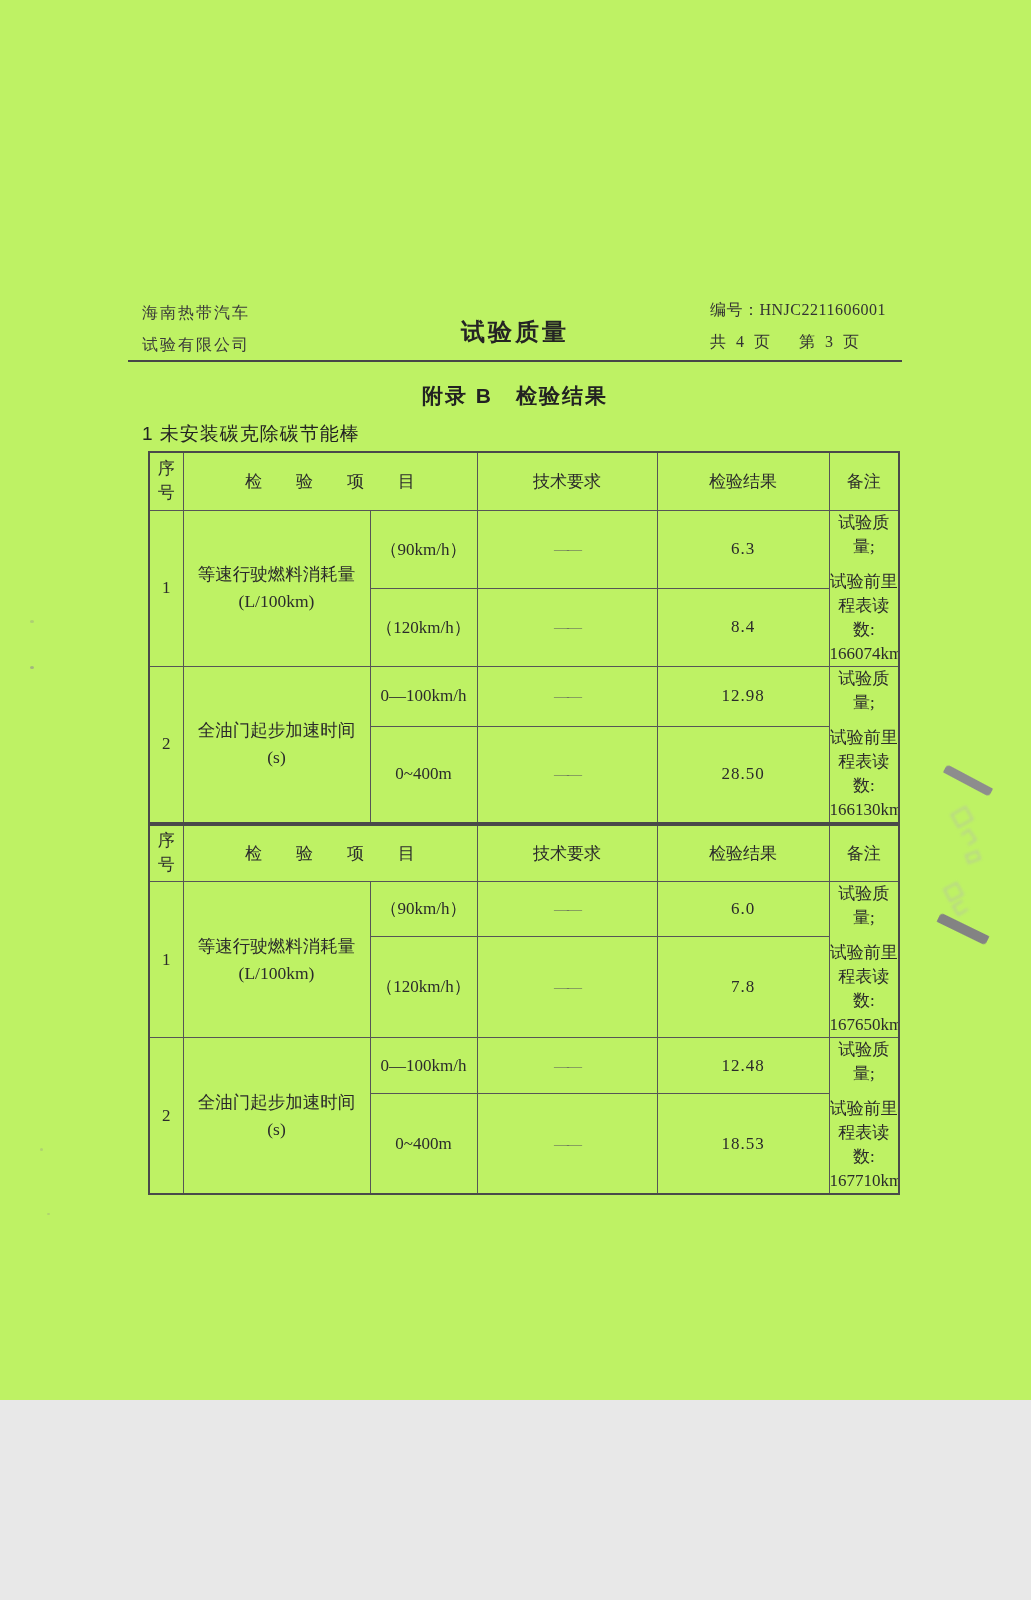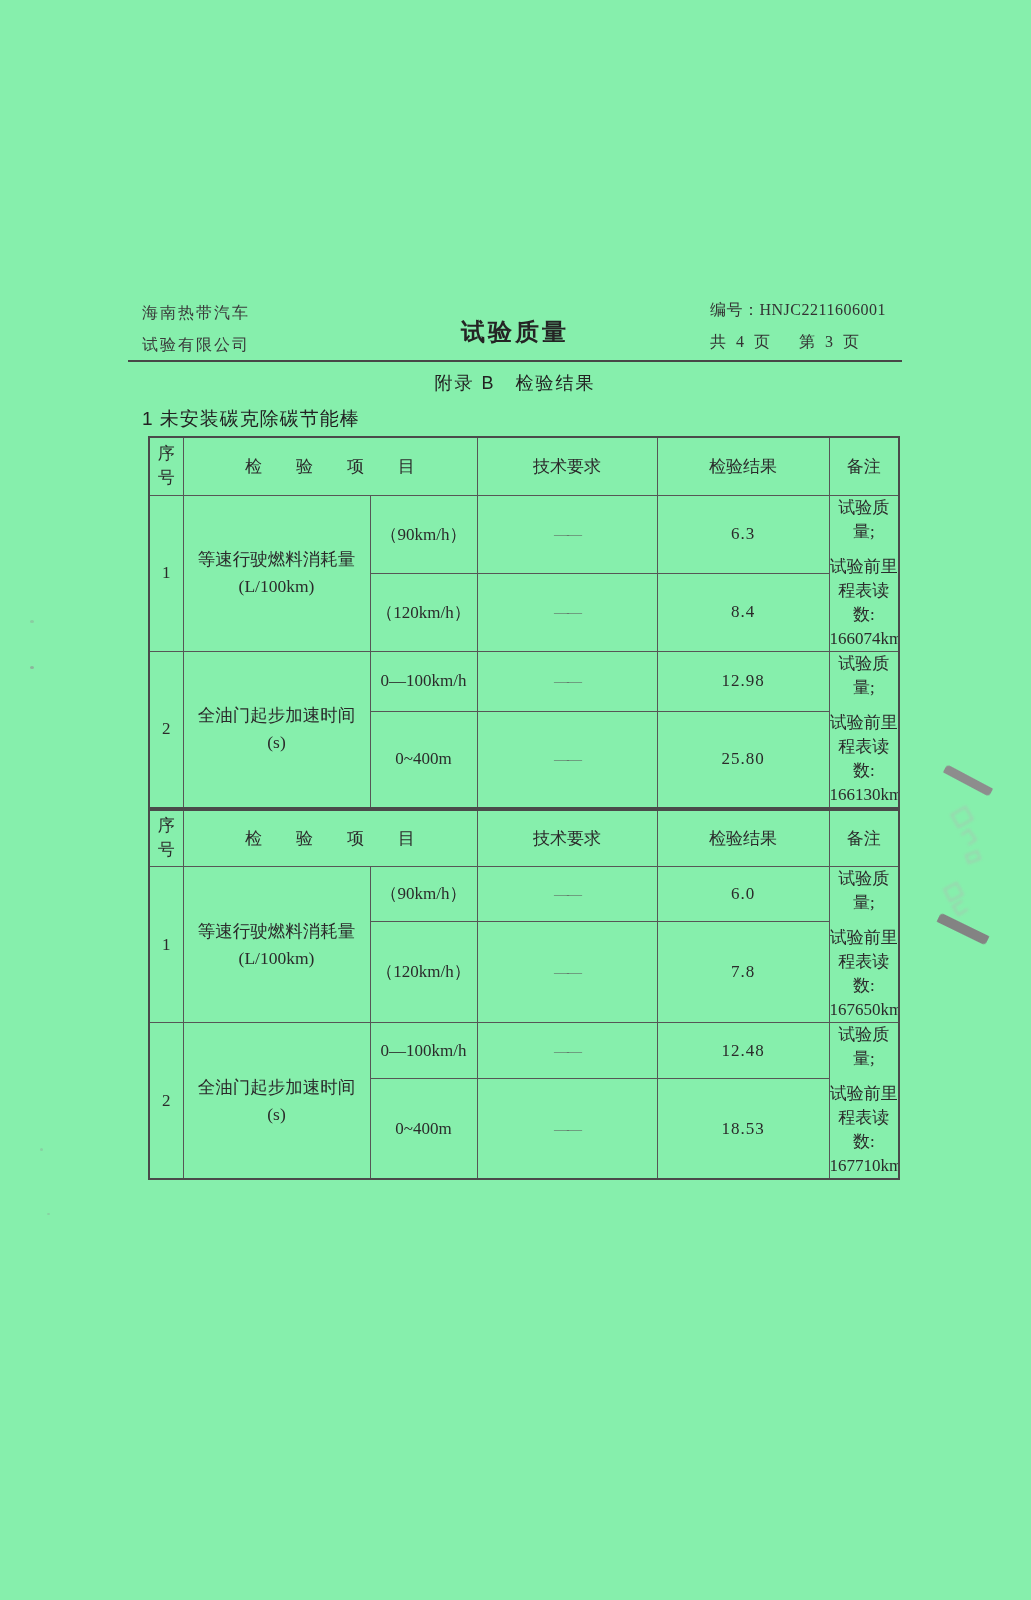--- a/index.html
+++ b/index.html
@@ -1,20 +1,20 @@
 <!DOCTYPE html>
 <html><head>
 <meta charset="utf-8">
 <style>
   * { margin:0; padding:0; box-sizing:border-box; }
   html,body { background:#e8e8e8; }
   .page {
     position:relative;
-    width:1031px; height:1600px;
-    background:#86efac;
+    width:1031px; height:1400px;
+    background:#bef264;
     font-family:"Liberation Serif","DejaVu Serif",serif;
     color:#2e2e2e;
     overflow:hidden;
   }
   .content {
     position:absolute; left:128px; top:295px; width:774px;
   }
   
   .doc-header { position:relative; height:67px; border-bottom:2px solid #474747; }
   .org-block { position:absolute; left:14px; top:2px; font-size:16px; letter-spacing:2px; color:#3a3a3a; }
@@ -23,23 +23,23 @@
     position:absolute; left:0; right:0; top:21px; text-align:center;
     font-family:"Liberation Sans","DejaVu Sans",sans-serif;
     font-weight:bold; font-size:24px; letter-spacing:3px; color:#242424;
   }
   .num-block { position:absolute; left:582px; top:4px; width:200px; font-size:16px; color:#333; }
   .num-block .line1 { line-height:22px; letter-spacing:0.5px; }
   .num-block .line2 { line-height:22px; margin-top:10px; letter-spacing:3px; }
   .num-block .line2 .pg2 { margin-left:26px; }
   
   .appendix-title {
-    margin-top:9px; text-align:center;
+    margin-top:20px; text-align:center;
     font-family:"Liberation Sans","DejaVu Sans",sans-serif;
-    font-weight:normal; font-size:18px; letter-spacing:2px; color:#222;
+    font-weight:bold; font-size:21px; letter-spacing:2px; color:#222;
   }
   
   .section-heading {
     font-family:"Liberation Sans","DejaVu Sans",sans-serif;
     font-weight:normal; font-size:19px; color:#222;
     margin:11px 0 4px 14px; letter-spacing:1px;
   }
   .section-heading.tight { margin-top:2px; }
   
   table.rpt {
@@ -163,21 +163,21 @@
         <td rowspan="2" class="remark-cell">
           <div class="r0">试验质量;</div>
           <div>试验前里</div>
           <div>程表读数:</div>
           <div>166130km。</div>
         </td>
       </tr>
       <tr style="height:77px">
         <td>0~400m</td>
         <td><span class="dash">——</span></td>
-        <td><span class="result-val">25.80</span></td>
+        <td><span class="result-val">28.50</span></td>
       </tr>
     </tbody>
       </table>
 
 
     <table class="rpt">
       <colgroup>
         <col class="c-seq">
           <col class="c-item">
           <col class="c-cond">

